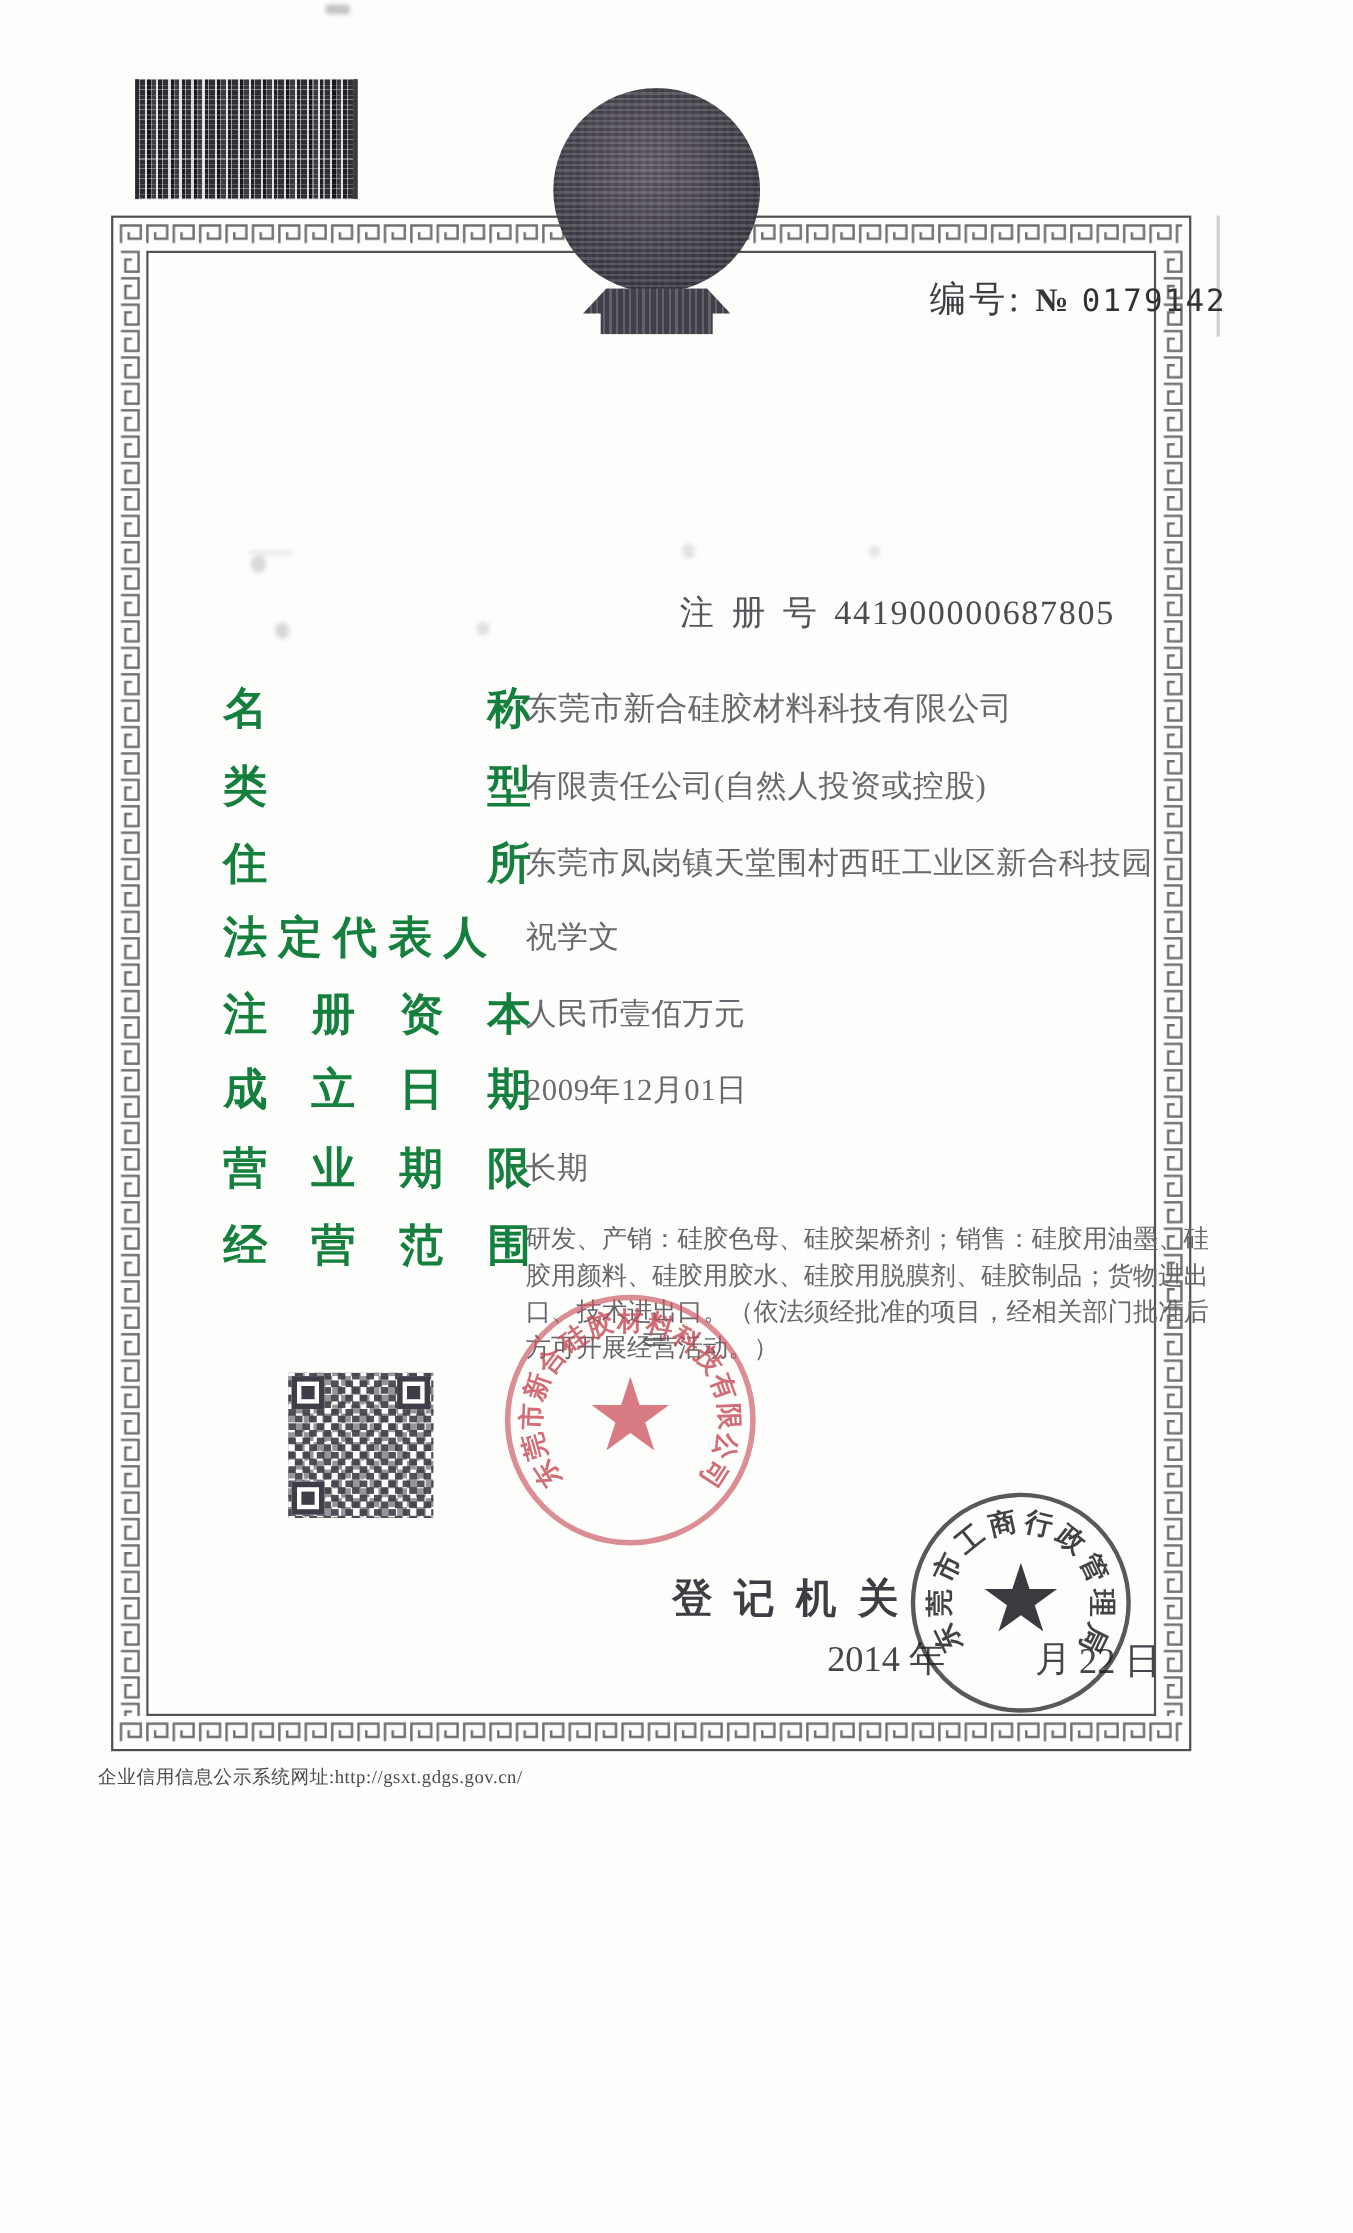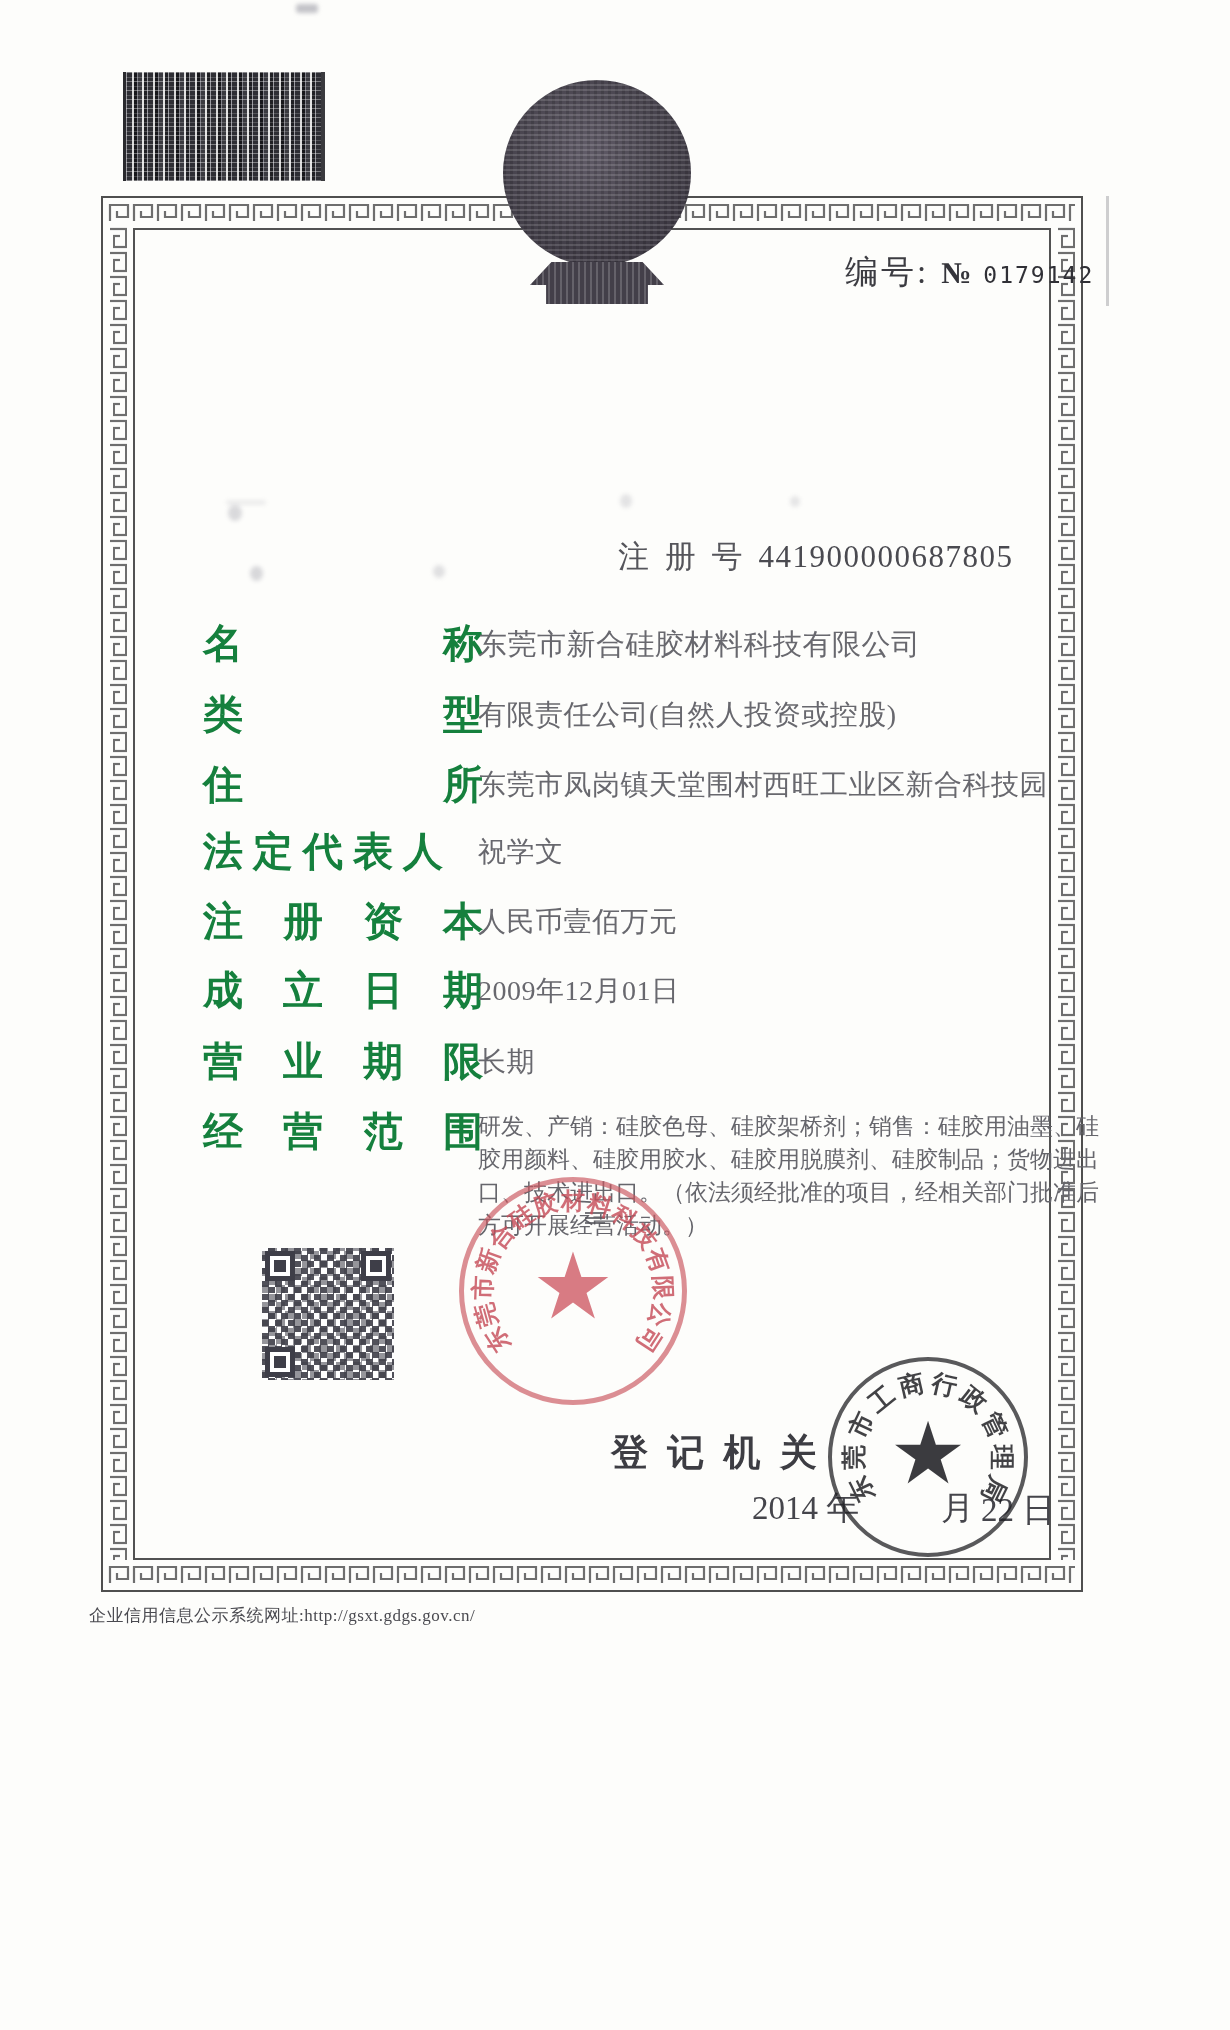--- a/index.html
+++ b/index.html
@@ -53,21 +53,21 @@
     background: repeating-linear-gradient(90deg, rgba(255,255,255,.18) 0 2px, transparent 2px 6px);
   }
   
   .serial {
     position:absolute; left:845px; top:250px; z-index:4;
     display:flex; align-items:baseline; gap:12px; color:#34343a;
     font-family:"Liberation Serif","DejaVu Serif",serif;
   }
   .serial .lbl { font-size:33px; letter-spacing:3px; color:#3c3c42; }
   .serial .nsign { font-size:30px; font-weight:bold; }
-  .serial .num { font-size:23px; letter-spacing:2px; font-family:"DejaVu Sans Mono","Liberation Mono",monospace; color:#303036; }
+  .serial .num { font-size:28px; letter-spacing:2px; font-family:"DejaVu Sans Mono","Liberation Mono",monospace; color:#303036; }
   
   .doc-title {
     position:absolute; left:101px; top:332px; width:982px; z-index:4;
     text-align:center; font-family:"Liberation Sans","DejaVu Sans",sans-serif;
     font-size:128px; font-weight:900; letter-spacing:42px; text-indent:42px;
     color:#26262a; text-shadow: 1px 1px 0 rgba(60,60,60,.5);
   }
   
   .reg-line {
     position:absolute; left:618px; top:536px; z-index:4;

